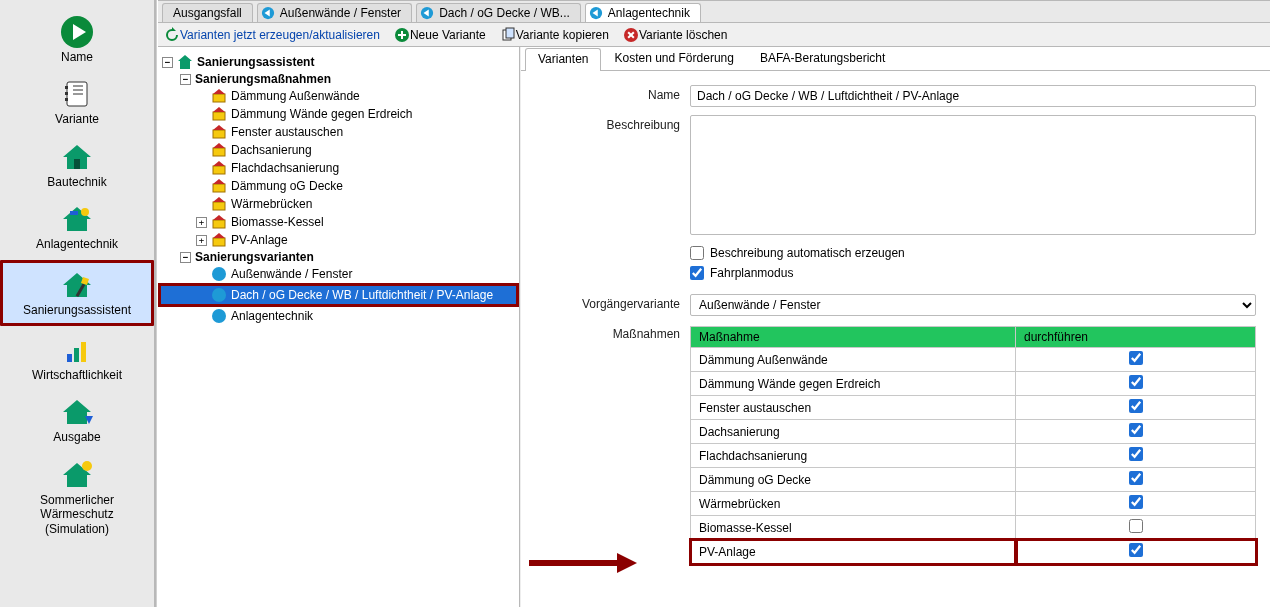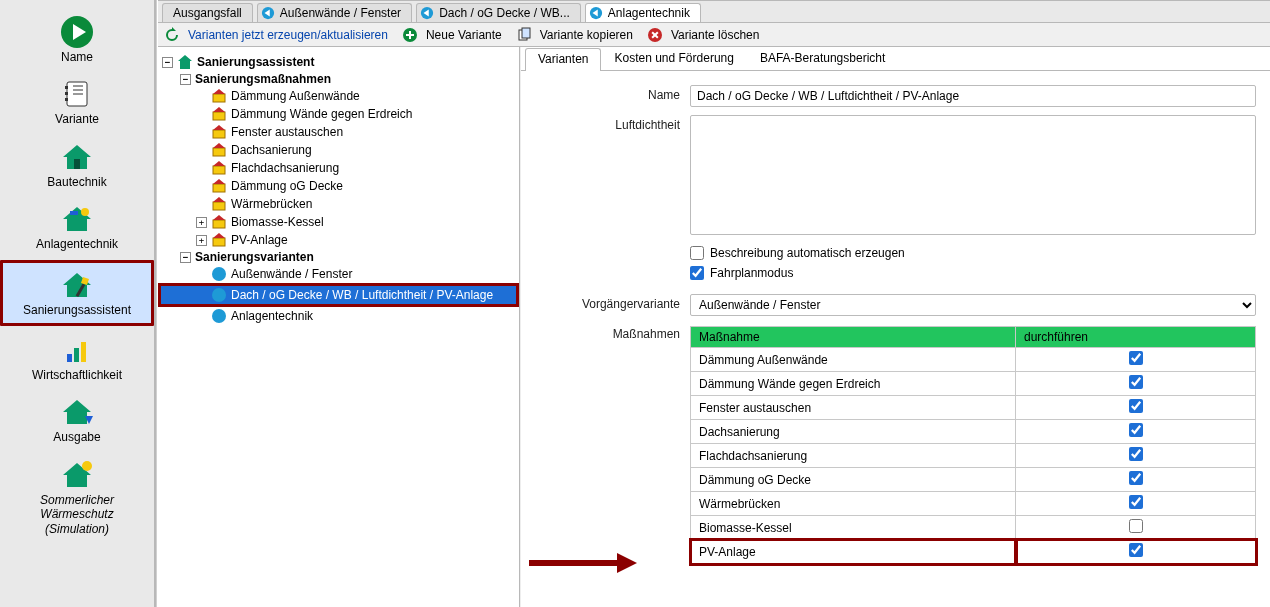--- a/index.html
+++ b/index.html
@@ -14,21 +14,21 @@
   .navicon svg { width: 36px; height: 36px; display:block; }
 
   
   .maincol { flex: 1; display:flex; flex-direction:column; background:#f5f5f5; border-top:1px solid #b8b8b8;}
   .tabbar { display:flex; align-items:flex-end; height:22px; background:#e9e9e9; border-bottom:1px solid #b8b8b8; padding:0 4px; gap:4px;}
   .tab { padding:2px 10px 2px 22px; position:relative; border:1px solid #b8b8b8; border-bottom:none; border-radius:3px 3px 0 0; background:#e0e0e0; cursor:pointer; display:flex; align-items:center;}
   .tab svg { position:absolute; left:3px; top:2px; width:14px; height:14px;}
   .tab.active { background:#fff; }
   .tab.noicon { padding-left:10px; }
   .toolbar { height:24px; display:flex; align-items:center; padding:0 6px; gap:14px; border-bottom:1px solid #b8b8b8; background:#f0f0f0;}
-  .toolbtn { display:flex; align-items:center; gap:8px; cursor:pointer; }
+  .toolbtn { display:flex; align-items:center; gap:0; cursor:pointer; }
   .toolbtn .ico { width:16px; height:16px; display:inline-block;}
   .link { color:#0645ad; }
 
   .workarea { flex:1; display:flex; }
 
   
   .treepanel { width: 362px; background:#fff; border-right:1px solid #b8b8b8; padding:6px 0; position:relative; overflow:hidden;}
   .treerow { white-space:nowrap; padding:1px 4px; display:flex; align-items:center; cursor:default;}
   .treerow .exp { width:11px; height:11px; border:1px solid #888; text-align:center; line-height:9px; font-size:9px; margin-right:4px; background:#fff; cursor:pointer; font-family:monospace;}
   .treerow .noexp { width:15px; display:inline-block; }
@@ -140,21 +140,21 @@
         </span>
       <span>Ausgabe</span>
     </div>
     <div class="navitem">
       <span class="navicon">
           <svg viewBox="0 0 36 36">
             <polygon points="18,6 32,18 28,18 28,30 8,30 8,18 4,18" fill="#0a9a6a"></polygon>
             <circle cx="28" cy="9" r="5" fill="#f6c90e"></circle>
           </svg>
         </span>
-      <span style="white-space:pre-line;font-style:italic;">Sommerlicher
+      <span style="white-space:pre-line;">Sommerlicher
 Wärmeschutz
 (Simulation)</span>
     </div>
   </div>
   <div class="divider"></div>
 
   <div class="maincol">
     <div class="tabbar">
       <div class="tab noicon">
           <span>Ausgangsfall</span>
@@ -361,21 +361,21 @@
           <div class="ftab active"><span>Varianten</span></div>
           <div class="ftab"><span>Kosten und Förderung</span></div>
           <div class="ftab"><span>BAFA-Beratungsbericht</span></div>
         </div>
         <div class="formbody">
           <div class="frow">
             <div class="flab">Name</div>
             <div class="finput"><input type="text" value="Dach / oG Decke / WB / Luftdichtheit / PV-Anlage" style=""></div>
           </div>
           <div class="frow">
-            <div class="flab">Luftdichtheit</div>
+            <div class="flab">Beschreibung</div>
             <div class="finput"><textarea style=""></textarea></div>
           </div>
           <div class="frow">
             <div class="flab"></div>
             <div class="finput">
               <label class="chk">
                   <input type="checkbox" style="">
                   <span>Beschreibung automatisch erzeugen</span>
                 </label>
               <label class="chk">

